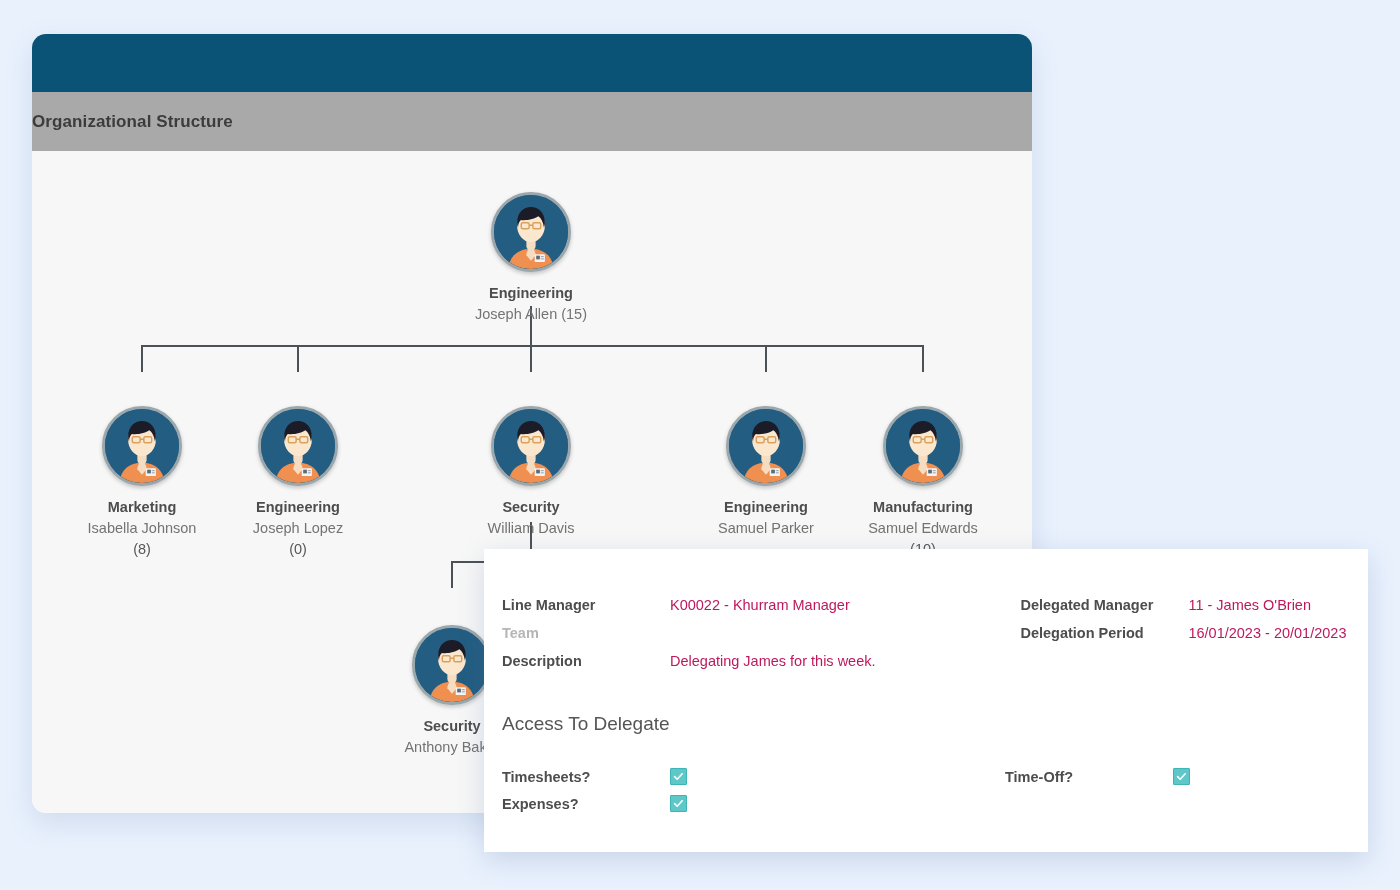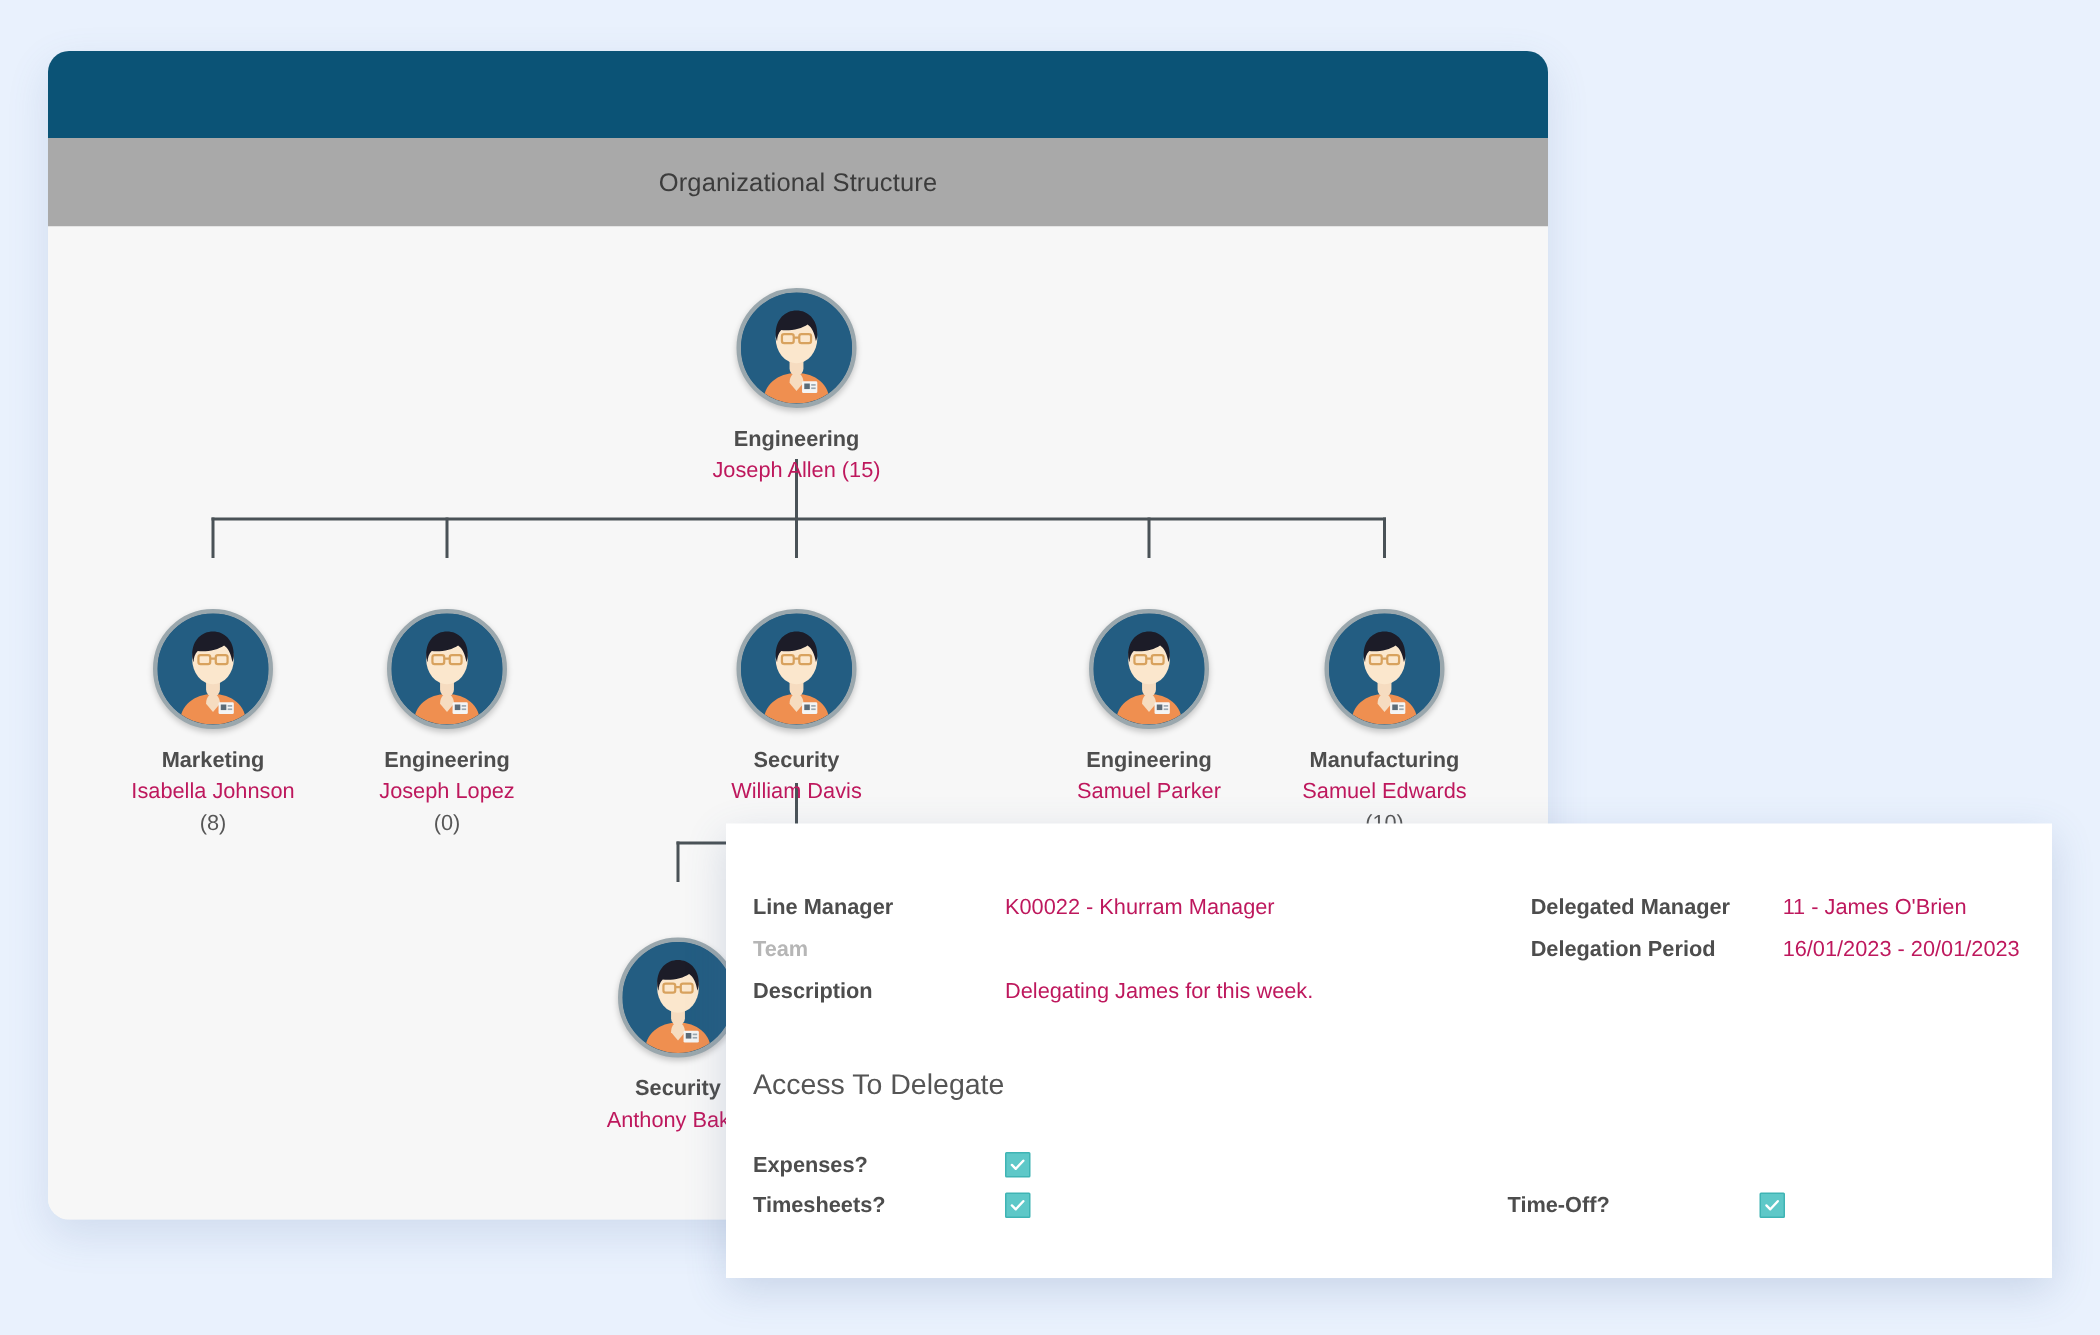--- a/index.html
+++ b/index.html
@@ -23,21 +23,21 @@
     box-shadow: 0 10px 28px rgba(80,110,160,0.16);
     overflow: hidden;
   }
   .card-titlebar {
     height: 58px; width: 100%;
     background: #0b5376;
   }
   .card-subbar {
     height: 59px; width: 100%;
     background: #a9a9a9;
-    display: flex; align-items: center; justify-content: center;
+    display: flex; align-items: center; justify-content: flex-start; font-weight: bold;
   }
   .card-subbar-title {
     font-size: 17px; color: #3c3c3c; letter-spacing: .1px;
   }
   .chart-area {
     position: relative;
     width: 100%; height: 662px;
     background: #f7f7f7;
   }
 
@@ -62,21 +62,21 @@
   .node-role {
     margin-top: 11px;
     font-size: 14.5px;
     font-weight: bold;
     color: #4d4d4d;
     line-height: 21px;
     white-space: nowrap;
   }
   .node-person {
     font-size: 14.5px;
-    color: #be185d;
+    color: #737373;
     line-height: 21px;
     white-space: nowrap;
   }
   .node-count {
     font-size: 14.5px;
     color: #575757;
     line-height: 21px;
   }
 
   
@@ -371,42 +371,42 @@
       </div>
       <div class="fcol-right"></div>
     </div>
   </div>
 
   <div class="section-title">Access To Delegate</div>
 
   <div class="cb-grid">
     <div class="cbrow">
       <div class="cbcol-left">
-        <div class="cblabel">Expenses?</div>
-        <div class="checkbox">
-          <svg width="11" height="11" viewBox="0 0 11 11">
-            <path d="M1.6 5.6 L4.2 8.2 L9.2 2.8" fill="none" stroke="#ffffff" stroke-width="1.6" stroke-linecap="round" stroke-linejoin="round"></path>
-          </svg>
-        </div>
-      </div>
-      <div class="cbcol-right"></div>
-    </div>
-    <div class="cbrow">
-      <div class="cbcol-left">
         <div class="cblabel">Timesheets?</div>
         <div class="checkbox">
           <svg width="11" height="11" viewBox="0 0 11 11">
             <path d="M1.6 5.6 L4.2 8.2 L9.2 2.8" fill="none" stroke="#ffffff" stroke-width="1.6" stroke-linecap="round" stroke-linejoin="round"></path>
           </svg>
         </div>
       </div>
       <div class="cbcol-right">
         <div class="cblabel">Time-Off?</div>
         <div class="checkbox">
           <svg width="11" height="11" viewBox="0 0 11 11">
             <path d="M1.6 5.6 L4.2 8.2 L9.2 2.8" fill="none" stroke="#ffffff" stroke-width="1.6" stroke-linecap="round" stroke-linejoin="round"></path>
           </svg>
         </div>
       </div>
     </div>
+    <div class="cbrow">
+      <div class="cbcol-left">
+        <div class="cblabel">Expenses?</div>
+        <div class="checkbox">
+          <svg width="11" height="11" viewBox="0 0 11 11">
+            <path d="M1.6 5.6 L4.2 8.2 L9.2 2.8" fill="none" stroke="#ffffff" stroke-width="1.6" stroke-linecap="round" stroke-linejoin="round"></path>
+          </svg>
+        </div>
+      </div>
+      <div class="cbcol-right"></div>
+    </div>
   </div>
 
 </div>
 
 </body></html>

